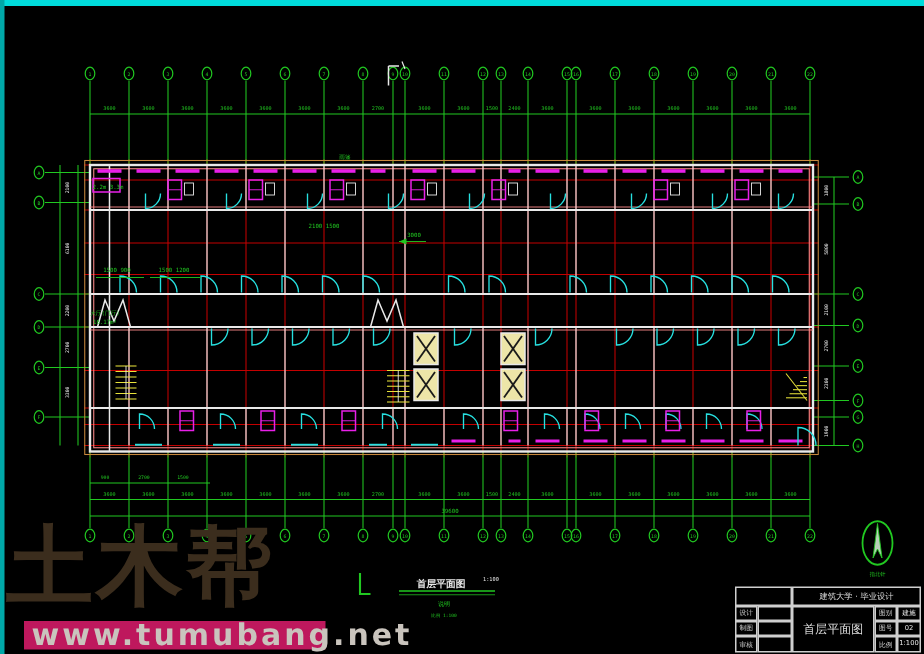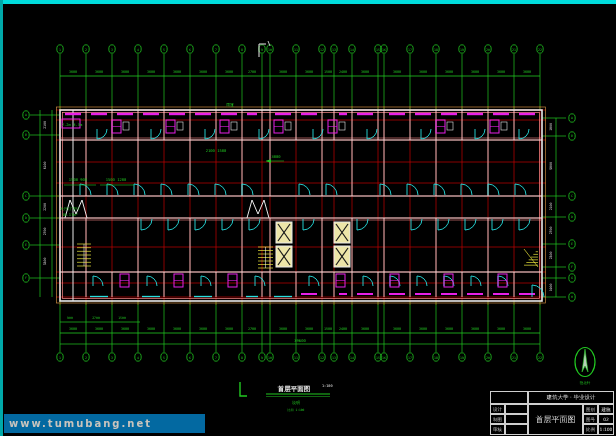--- a/index.html
+++ b/index.html
@@ -5,22 +5,22 @@
   html,body{margin:0;padding:0;background:#000;}
   .stage{position:relative;width:616px;height:436px;background:#000;overflow:hidden;
          font-family:"DejaVu Sans",sans-serif;}
   .strip-top{position:absolute;left:0;top:0;width:616px;height:4px;background:#00dcdc;}
   .strip-left{position:absolute;left:0;top:0;width:3px;height:436px;background:#00a9a9;}
   svg{position:absolute;left:0;top:0;}
   
   .wm-brand{position:absolute;left:4px;top:346px;width:200px;font-size:58px;line-height:1.1;
             font-weight:bold;color:#3b2d1d;letter-spacing:2px;
             font-family:"DejaVu Sans",sans-serif;}
-  .wm-url{position:absolute;left:4px;top:414px;width:196px;height:19px;background:#0369a1;
-          color:#c9c4bd;font-weight:bold;font-size:10px;letter-spacing:2px;line-height:19px;
+  .wm-url{position:absolute;left:16px;top:414px;width:196px;height:19px;background:#be185d;
+          color:#c9c4bd;font-weight:bold;font-size:20px;letter-spacing:2px;line-height:19px;
           padding-left:5px;font-family:"DejaVu Sans",sans-serif;}
   
   .tblock{position:absolute;left:490px;top:391px;width:124px;height:44px;
           display:grid;grid-template-columns:15px 23px 55px 15px 16px;
           grid-template-rows:13px 10px 10px 11px;color:#ddd;background:#000;}
   .tblock div{border:0.5px solid #cfcfcf;display:flex;align-items:center;justify-content:center;
               overflow:hidden;white-space:nowrap;}
   .tb-proj{grid-column:3/6;font-size:5.5px;}
   .tb-blank{grid-column:1/3;}
   .tb-name{grid-column:3/4;grid-row:2/5;font-size:8px;}
@@ -570,20 +570,21 @@
       <g>
         <ellipse cx="585" cy="362" rx="10" ry="14.5" stroke="#21c821" fill="none" stroke-width="1.2"></ellipse>
         <path d="M 585 349 L 582 372 L 585 366 L 588 372 Z" stroke="#21c821" fill="#d8f5d8" stroke-width="0.6" fill-opacity="0.85"></path>
         <text x="585" y="384" fill="#21c821" font-size="3.5" text-anchor="middle" font-family="&quot;DejaVu Sans Mono&quot;, monospace">指北针</text>
       </g>
     </svg>
 
   <div class="strip-top"></div>
   <div class="strip-left"></div>
 
+  <div class="wm-brand">土木帮</div>
   <div class="wm-url">www.tumubang.net</div>
 
   <div class="tblock">
     <div class="tb-blank"></div>
     <div class="tb-proj">建筑大学 · 毕业设计</div>
 
     <div class="tb-lab">设计</div>
     <div class="tb-val"></div>
     <div class="tb-name">首层平面图</div>
     <div class="tb-lab">图别</div>

